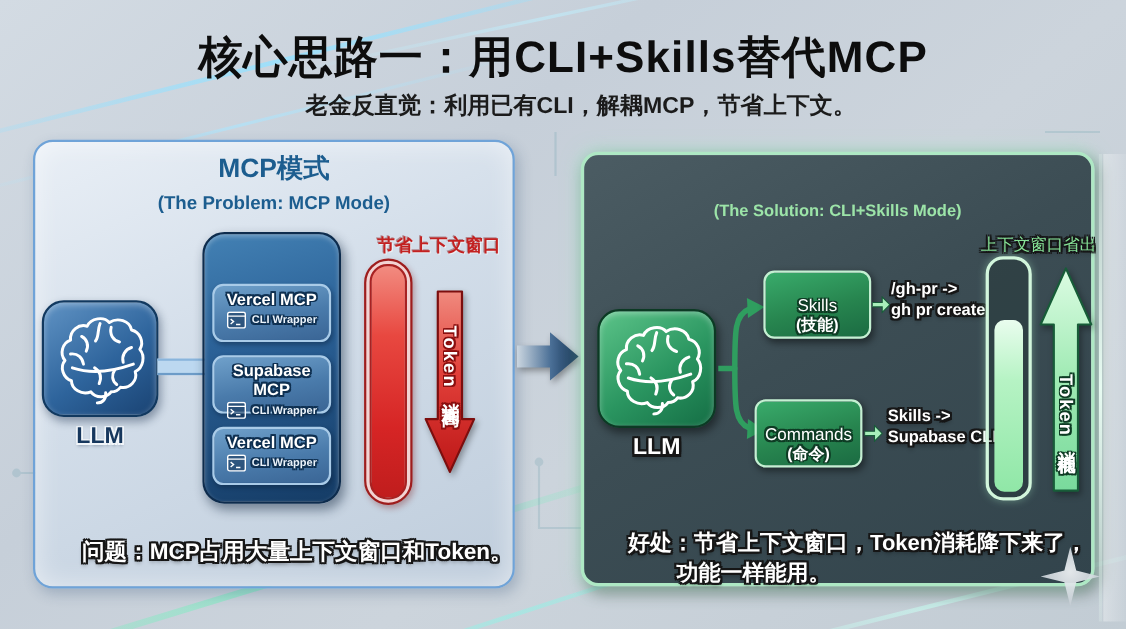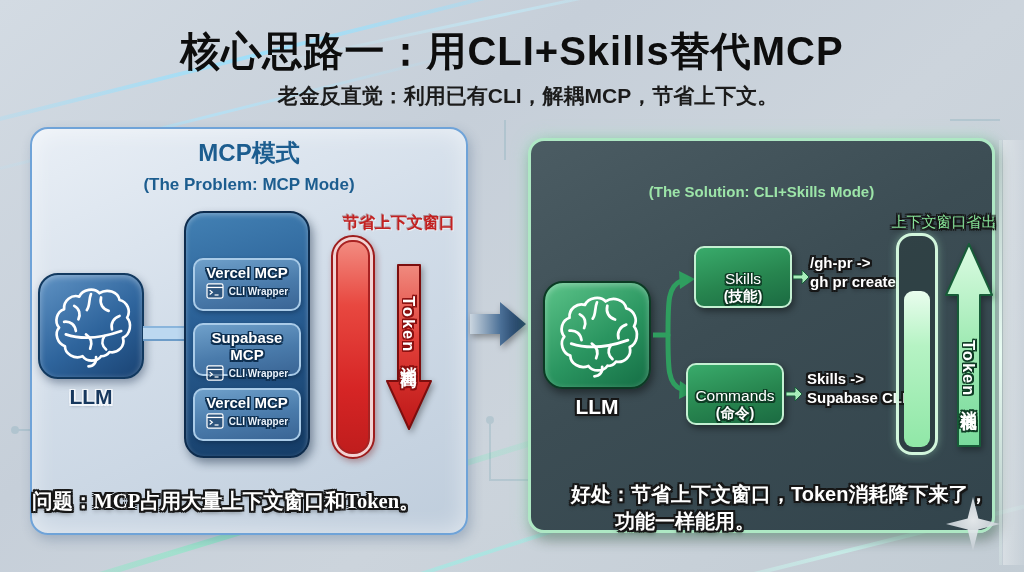--- a/index.html
+++ b/index.html
@@ -213,21 +213,21 @@
             <stop offset="0" stop-color="#f08a7e"></stop>
               <stop offset="0.45" stop-color="#e2403a"></stop>
               <stop offset="1" stop-color="#bd1717"></stop>
           </linearGradient>
         </defs>
         <polygon points="14,2 36,2 36,118 47,118 25,166 3,118 14,118" fill="url(#redg)" stroke="#7c0e0e" stroke-width="2" stroke-linejoin="round"></polygon>
       </svg>
     </div>
     <div class="abs vtext o-red" style="left:352px;top:140px;width:50px;height:118px;">Token消耗高</div>
 
-    <div class="abs bottom-note o-dark" style="left:0;top:358px;width:100%;text-align:left;font-family:Liberation Serif, serif;">问题：MCP占用大量上下文窗口和Token。</div>
+    <div class="abs bottom-note o-dark" style="left:0;top:358px;width:100%;text-align:right;">问题：MCP占用大量上下文窗口和Token。</div>
   </div>
 
   <div class="abs" style="left:470px;top:297px;">
     <svg class="shadowed" width="58" height="54" viewBox="0 0 58 54">
       <defs>
         <linearGradient id="midg" x1="0" y1="0" x2="1" y2="0">
           <stop offset="0" stop-color="#cbd6e0"></stop>
             <stop offset="0.55" stop-color="#4a6f96"></stop>
             <stop offset="1" stop-color="#132f52"></stop>
         </linearGradient>

